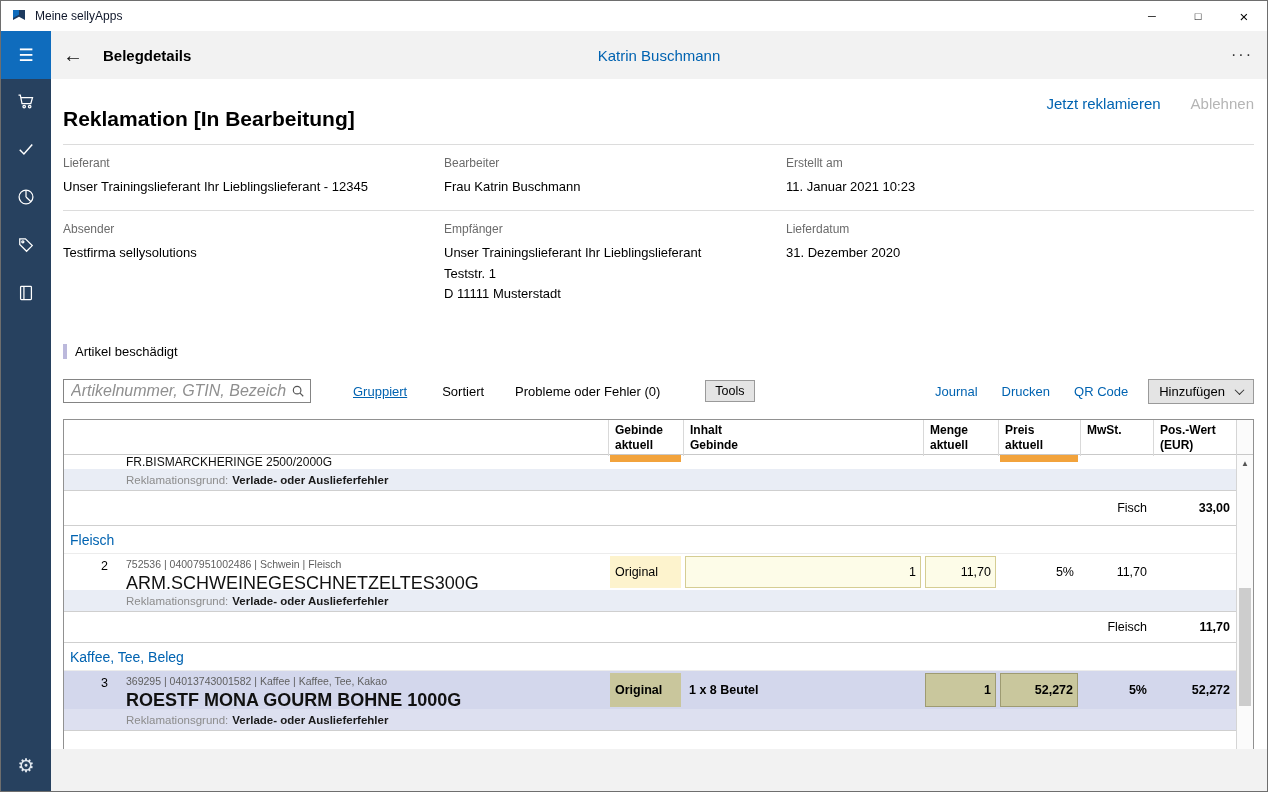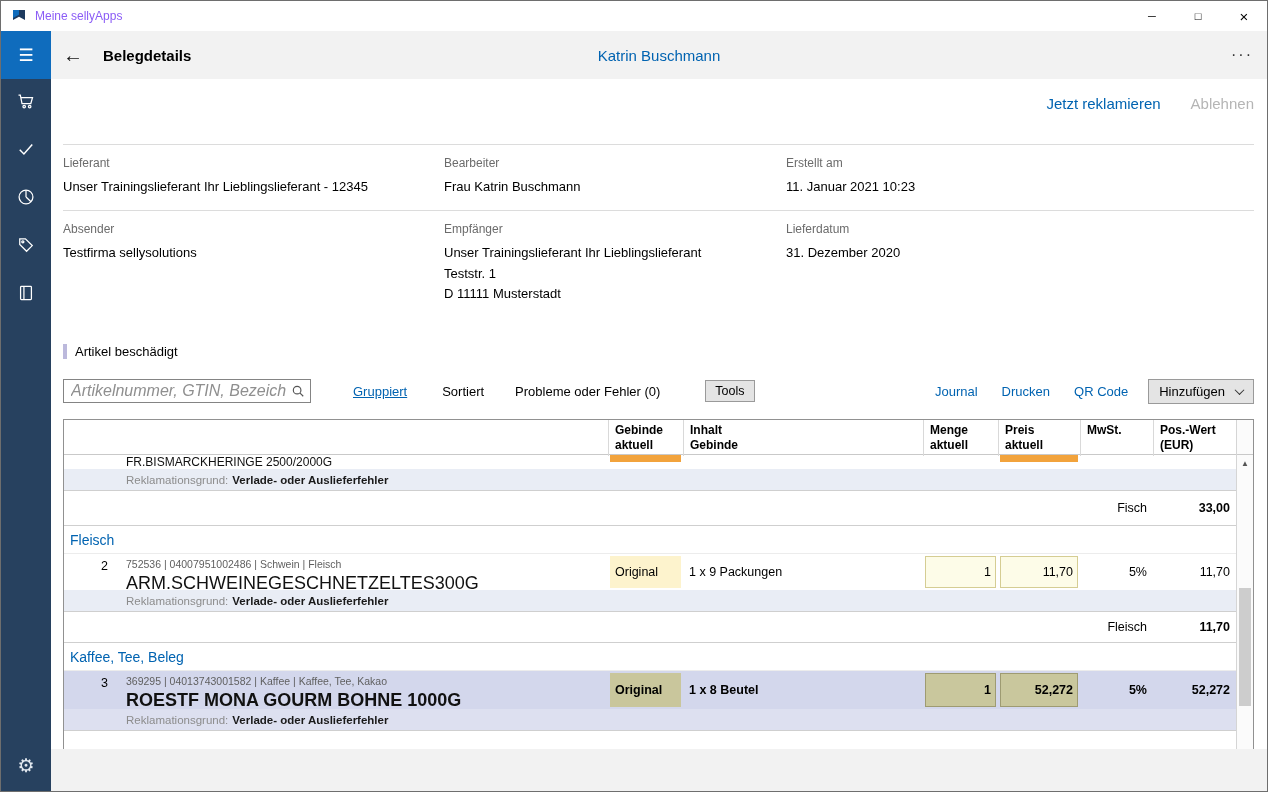--- a/index.html
+++ b/index.html
@@ -3,21 +3,21 @@
 <meta charset="utf-8">
 <style>
   * { box-sizing: border-box; margin: 0; padding: 0; }
   html,body { background:#cfcfcf; }
   body { font-family: "Liberation Sans", sans-serif; }
   .window { width:1268px; height:792px; background:#fff; border:1px solid #6e6e6e; position:relative; overflow:hidden; }
 
   
   .titlebar { height:30px; background:#fff; display:flex; align-items:center; }
   .app-logo { margin:0 8px 0 10px; display:flex; }
-  .titlebar-text { font-size:12px; color:#8b5cf6; }
+  .titlebar-text { font-size:12px; color:#0f172a; }
   .caption-buttons { margin-left:auto; display:flex; height:30px; }
   .caption-btn { width:46px; height:30px; display:flex; align-items:center; justify-content:center; font-size:11px; color:#000; cursor:default; }
   .caption-btn.close-btn { font-size:15px; }
 
   
   .app-body { display:flex; height:760px; }
   .sidebar { width:50px; background:#27415f; display:flex; flex-direction:column; align-items:center; position:relative; flex-shrink:0; }
   .nav-item { width:50px; height:48px; display:flex; align-items:center; justify-content:center; color:#fff; }
   .nav-item.active { background:#0f6cbd; }
   .nav-glyph { font-size:17px; color:#fff; }
@@ -195,20 +195,21 @@
         <span class="back-arrow">←</span>
         <span class="screen-title">Belegdetails</span>
         <span class="header-user">Katrin Buschmann</span>
         <span class="more-dots">···</span>
       </div>
 
       <div class="content">
 
         <div class="doc-header">
           <div>
+            <div class="doc-title">Reklamation [In Bearbeitung]</div>
           </div>
           <div class="doc-actions">
             <span class="action-link">Jetzt reklamieren</span>
             <span class="action-link disabled">Ablehnen</span>
           </div>
         </div>
 
         <div class="divider"></div>
 
         <div class="fields-row">
@@ -334,21 +335,20 @@
             <div class="group-header">Fleisch</div>
             <div class="grid-row item-row">
               <div class="cell-num">2</div>
               <div class="cell-article">
                 <div class="article-meta">752536 | 04007951002486 | Schwein | Fleisch</div>
                 <div class="article-name">ARM.SCHWEINEGESCHNETZELTES300G</div>
               </div>
               <div class="cell-pad">
                   <div class="chip">Original</div>
                 </div>
-              <div class="cell-inhalt">1 x 9 Packungen</div>
               <div class="cell-pad">
                   <div class="editbox">1</div>
                 </div>
               <div class="cell-pad">
                   <div class="editbox">11,70</div>
                 </div>
               <div class="cell-right">5%</div>
               <div class="cell-right">11,70</div>
             </div>
             <div class="grid-row rekla-row">

